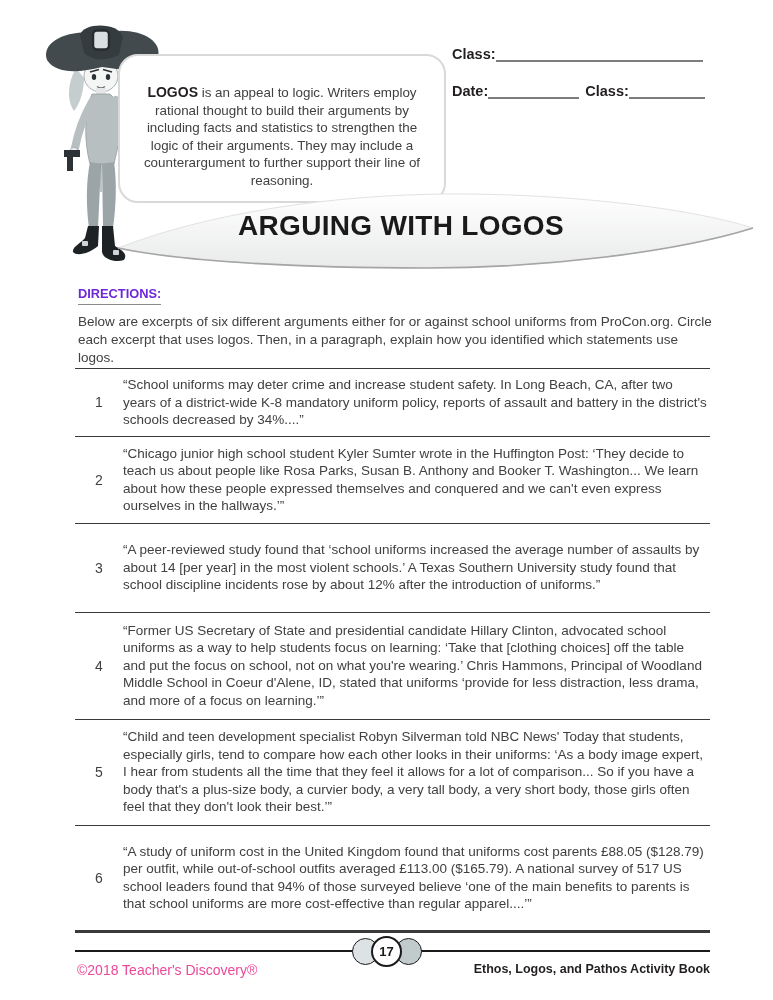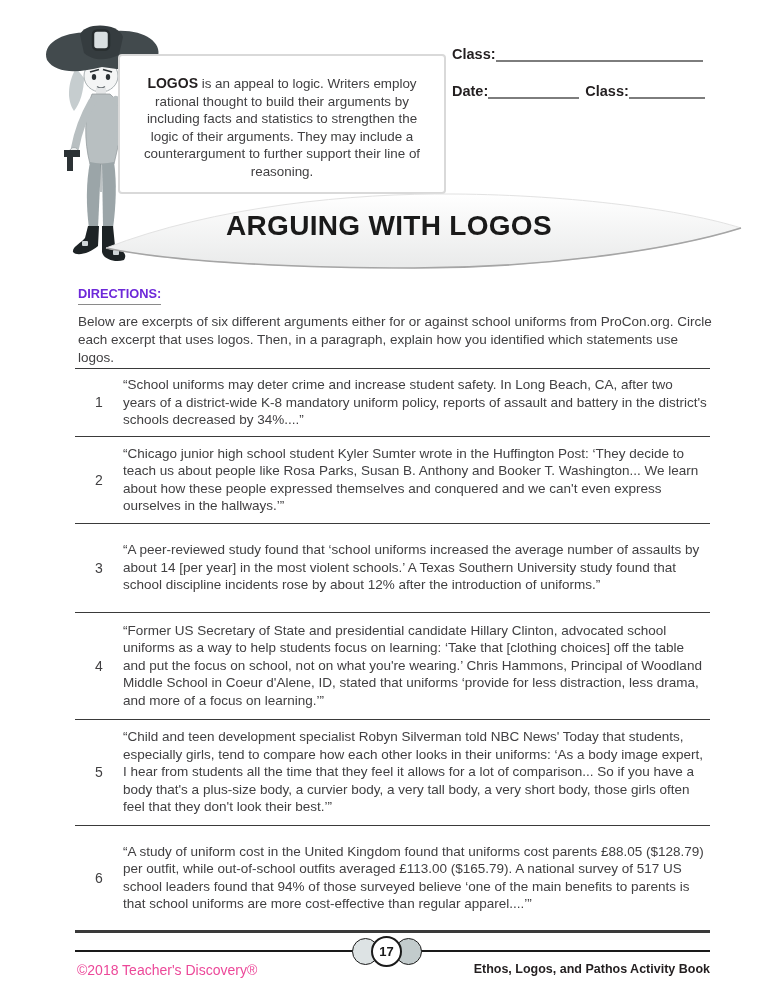--- a/index.html
+++ b/index.html
@@ -5,35 +5,35 @@
   html,body{margin:0;padding:0;background:#ffffff;}
   .page{
     position:relative;width:773px;height:1000px;margin:0 auto;background:#ffffff;
     font-family:"Liberation Sans",sans-serif;color:#414042;overflow:hidden;
   }
   
   .cowgirl{position:absolute;left:40px;top:24px;width:126px;height:250px;}
   
   .logos-box{
     position:absolute;left:118px;top:54px;width:296px;
-    border:2px solid #d9d9d9;border-radius:4px;background:#ffffff;
-    padding:19px 14px 12px 14px;text-align:center;
+    border:2px solid #d9d9d9;border-radius:20px;background:#ffffff;
+    padding:28px 14px 12px 14px;text-align:center;
     font-size:13.4px;line-height:17.5px;color:#414042;
   }
   .logos-box b{color:#231f20;font-size:14px;}
   
   .fields{position:absolute;left:452px;top:42px;width:256px;font-size:14.5px;font-weight:bold;color:#231f20;}
   .field-row{display:flex;align-items:flex-end;height:20px;}
   .field-row + .field-row{margin-top:17px;}
   .blank{display:inline-block;border-bottom:2px solid #7d7d7d;height:16px;}
   .blank.name{width:207px;}
   .blank.date{width:91px;margin-right:6px;}
   .blank.class{width:76px;}
   
-  .banner{position:absolute;left:104px;top:188px;width:640px;height:88px;text-decoration:underline;}
+  .banner{position:absolute;left:116px;top:188px;width:640px;height:88px;text-decoration:underline;}
   .banner svg{position:absolute;left:0;top:0;}
   .banner-title{
     position:absolute;left:0;top:22px;width:570px;text-align:center;
     font-size:28px;font-weight:bold;color:#1a1a1a;letter-spacing:0.3px;
   }
   
   .directions-label{
     position:absolute;left:78px;top:286px;font-size:12.8px;font-weight:bold;color:#6d28d9;
     border-bottom:1px solid #8a8a8a;padding-bottom:3px;
   }

